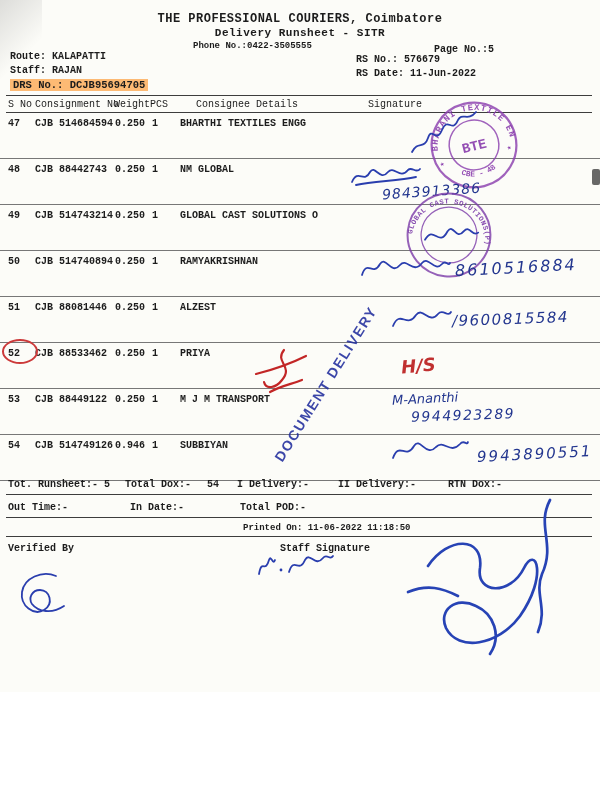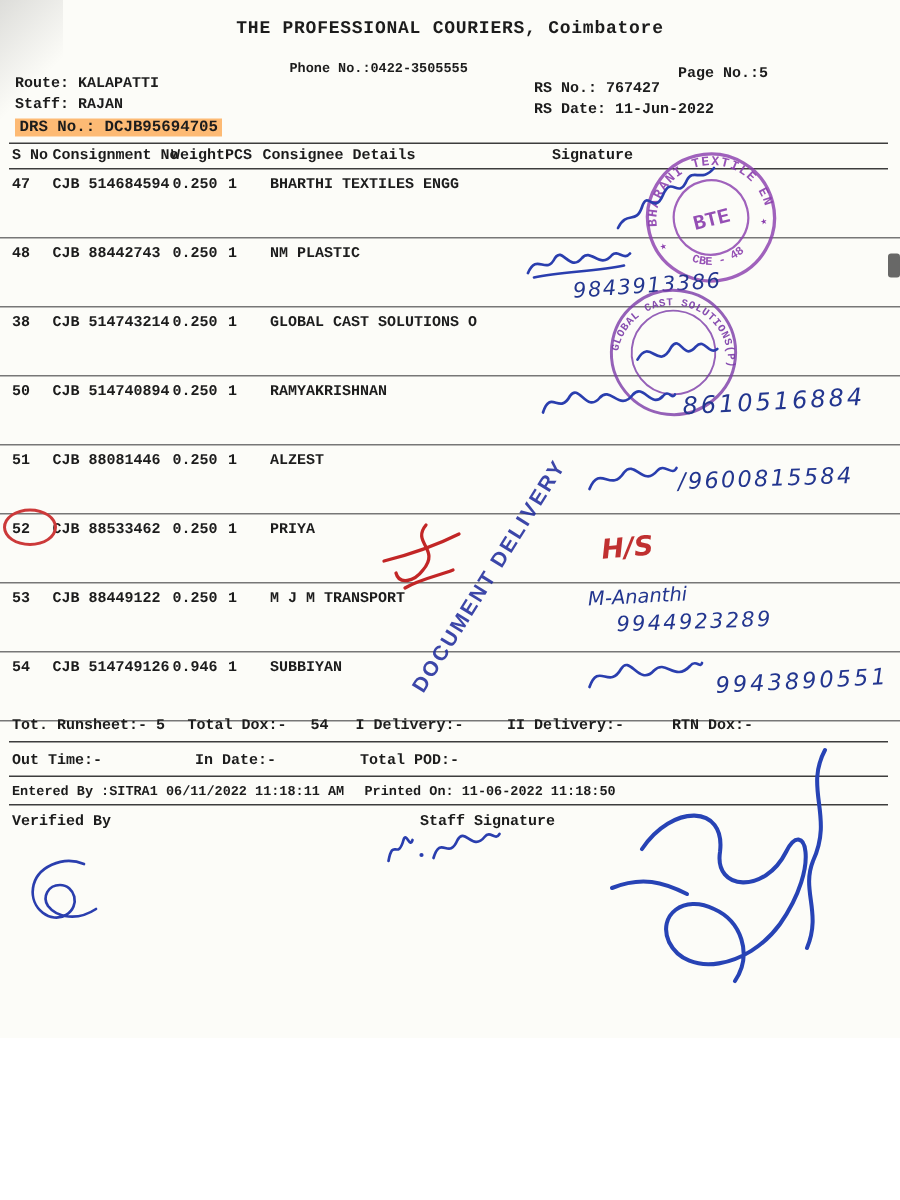--- a/index.html
+++ b/index.html
@@ -6,34 +6,34 @@
   .page {
     position:relative; width:600px; height:692px; overflow:hidden;
     background:#fcfcf8;
     font-family:"Liberation Mono","DejaVu Sans Mono",monospace;
     color:#1c1c1c;
   }
   .t { position:absolute; font-weight:bold; white-space:pre; }
   .title    { left:0; right:0; top:12px; text-align:center; font-size:12px; letter-spacing:.5px; }
   .subtitle { left:0; right:0; top:27px; text-align:center; font-size:11px; letter-spacing:.5px; }
   .phone    { left:193px; top:41px; font-size:9px; }
-  .pageno   { left:452px; top:44px; font-size:10px; }
+  .pageno   { left:434px; top:44px; font-size:10px; }
   .route    { left:10px;  top:51px; font-size:10px; }
   .staff    { left:10px;  top:65px; font-size:10px; }
   .drs      { left:10px;  top:79px; font-size:10.5px; }
   .hl       { background:#fdba74; padding:0 3px; }
   .rsno     { left:356px; top:54px; font-size:10px; }
   .rsdate   { left:356px; top:68px; font-size:10px; }
 
   .hline { position:absolute; left:6px; width:586px; border-top:1.4px solid #3d3d3d; }
   .hline1 { top:95px; } .hline2 { top:112px; }
   .hline3 { top:494px; } .hline4 { top:517px; } .hline5 { top:536px; }
 
-  .chead { position:absolute; top:99px; font-size:10px; font-weight:bold; white-space:pre; }
-  .h-sno{left:8px} .h-con{left:35px} .h-wt{left:114px} .h-pcs{left:150px} .h-name{left:175px} .h-sig{left:368px}
+  .chead { position:absolute; top:99px; font-size:10px; font-weight:normal; white-space:pre; }
+  .h-sno{left:8px} .h-con{left:35px} .h-wt{left:114px} .h-pcs{left:150px} .h-name{left:196px} .h-sig{left:368px}
 
   .rows { position:absolute; left:0; top:113px; width:600px; }
   .row  { position:relative; height:45px; border-bottom:1px solid #777; }
   .c { position:absolute; top:5px; font-size:10px; font-weight:bold; white-space:pre; }
   .c-sno{left:8px} .c-con{left:35px} .c-wt{left:115px} .c-pcs{left:152px} .c-name{left:180px}
 
   
   .f { position:absolute; font-size:10px; font-weight:bold; white-space:pre; }
   .f-tot{left:8px; top:479px} .f-dox{left:125px; top:479px} .f-doxval{left:207px; top:479px}
   .f-idel{left:237px; top:479px} .f-iidel{left:338px; top:479px} .f-rtn{left:448px; top:479px}
@@ -90,26 +90,27 @@
 </style>
 </head>
 <body>
 
 <div class="page">
 
   <div class="corner-shade-tl"></div>
   <div class="corner-shade-bl"></div>
 
   <div class="t title">THE PROFESSIONAL COURIERS, Coimbatore</div>
+  <div class="t subtitle">Delivery Runsheet - SITR</div>
   <div class="t phone">Phone No.:0422-3505555</div>
   <div class="t pageno">Page No.:5</div>
   <div class="t route">Route: KALAPATTI</div>
   <div class="t staff">Staff: RAJAN</div>
   <div class="t drs"><span class="hl">DRS No.: DCJB95694705</span></div>
-  <div class="t rsno">RS No.: 767427</div>
+  <div class="t rsno">RS No.: 576679</div>
   <div class="t rsdate">RS Date: 11-Jun-2022</div>
 
   <div class="hline hline1"></div>
   <div class="hline hline2"></div>
 
   <span class="chead h-sno">S No</span>
   <span class="chead h-con">Consignment No</span>
   <span class="chead h-wt">Weight</span>
   <span class="chead h-pcs">PCS</span>
   <span class="chead h-name">Consignee Details</span>
@@ -121,24 +122,24 @@
       <span class="c c-con">CJB 514684594</span>
       <span class="c c-wt">0.250</span>
       <span class="c c-pcs">1</span>
       <span class="c c-name">BHARTHI TEXTILES ENGG</span>
     </div>
       <div class="row">
       <span class="c c-sno">48</span>
       <span class="c c-con">CJB 88442743</span>
       <span class="c c-wt">0.250</span>
       <span class="c c-pcs">1</span>
-      <span class="c c-name">NM PLASTIC</span>
-    </div>
-      <div class="row">
-      <span class="c c-sno">38</span>
+      <span class="c c-name">NM GLOBAL</span>
+    </div>
+      <div class="row">
+      <span class="c c-sno">49</span>
       <span class="c c-con">CJB 514743214</span>
       <span class="c c-wt">0.250</span>
       <span class="c c-pcs">1</span>
       <span class="c c-name">GLOBAL CAST SOLUTIONS O</span>
     </div>
       <div class="row">
       <span class="c c-sno">50</span>
       <span class="c c-con">CJB 514740894</span>
       <span class="c c-wt">0.250</span>
       <span class="c c-pcs">1</span>
@@ -178,21 +179,20 @@
   <span class="f f-dox">Total Dox:-</span>
   <span class="f f-doxval">54</span>
   <span class="f f-idel">I Delivery:-</span>
   <span class="f f-iidel">II Delivery:-</span>
   <span class="f f-rtn">RTN Dox:-</span>
   <div class="hline hline3"></div>
   <span class="f f-out">Out Time:-</span>
   <span class="f f-in">In Date:-</span>
   <span class="f f-pod">Total POD:-</span>
   <div class="hline hline4"></div>
-  <span class="f f-entered">Entered By :SITRA1 06/11/2022 11:18:11 AM</span>
   <span class="f f-printed">Printed On: 11-06-2022 11:18:50</span>
   <div class="hline hline5"></div>
   <span class="f f-verified">Verified By</span>
   <span class="f f-staffsig">Staff Signature</span>
 
   <svg class="stamp stamp-bte" viewBox="0 0 100 100">
     <circle cx="50" cy="50" r="46" fill="none" stroke="#8b3fae" stroke-width="2.4" opacity="0.82"></circle>
     <circle cx="50" cy="50" r="27" fill="none" stroke="#8b3fae" stroke-width="1.6" opacity="0.82"></circle>
     <defs>
       <path id="arcTop" d="M 10,52 A 40,40 0 1 1 90,52"></path>

